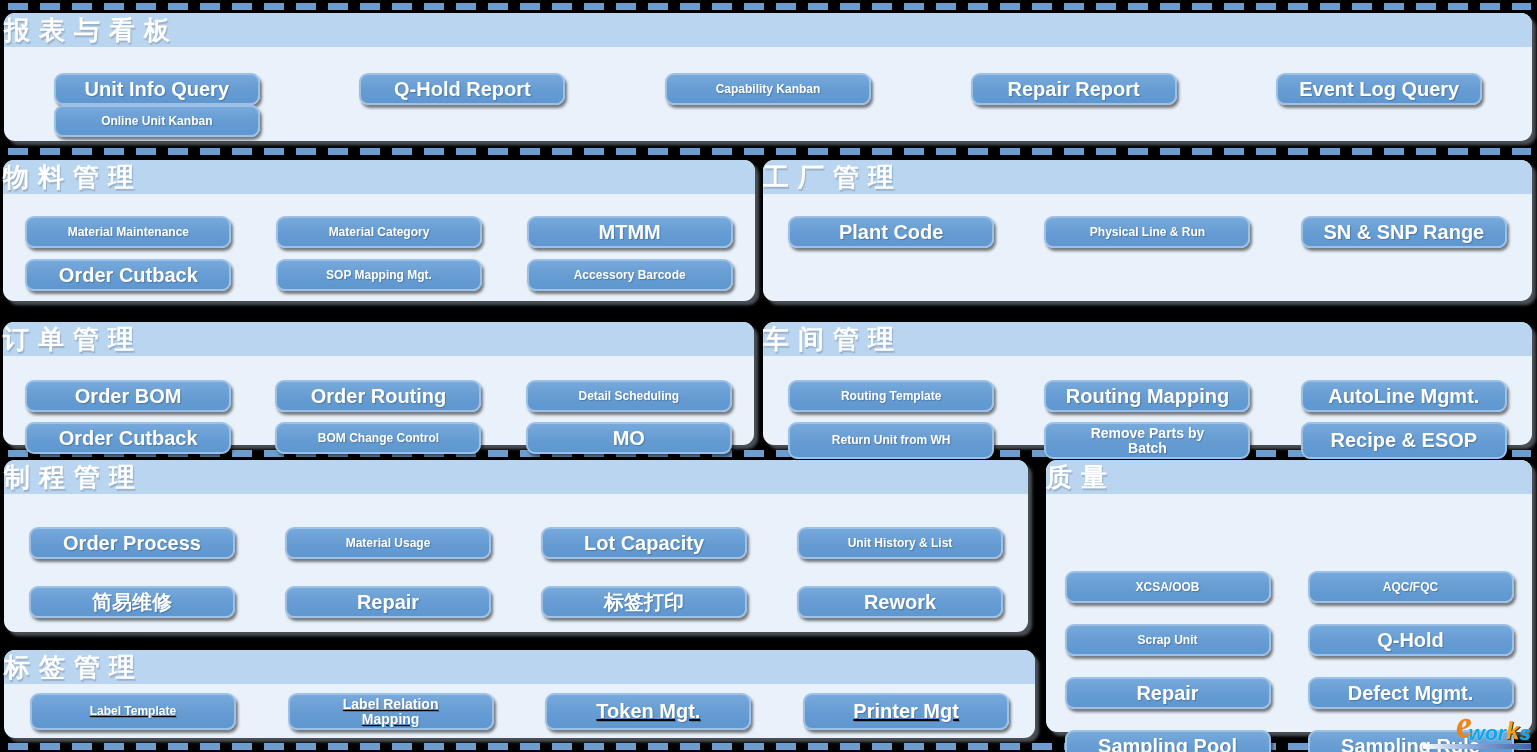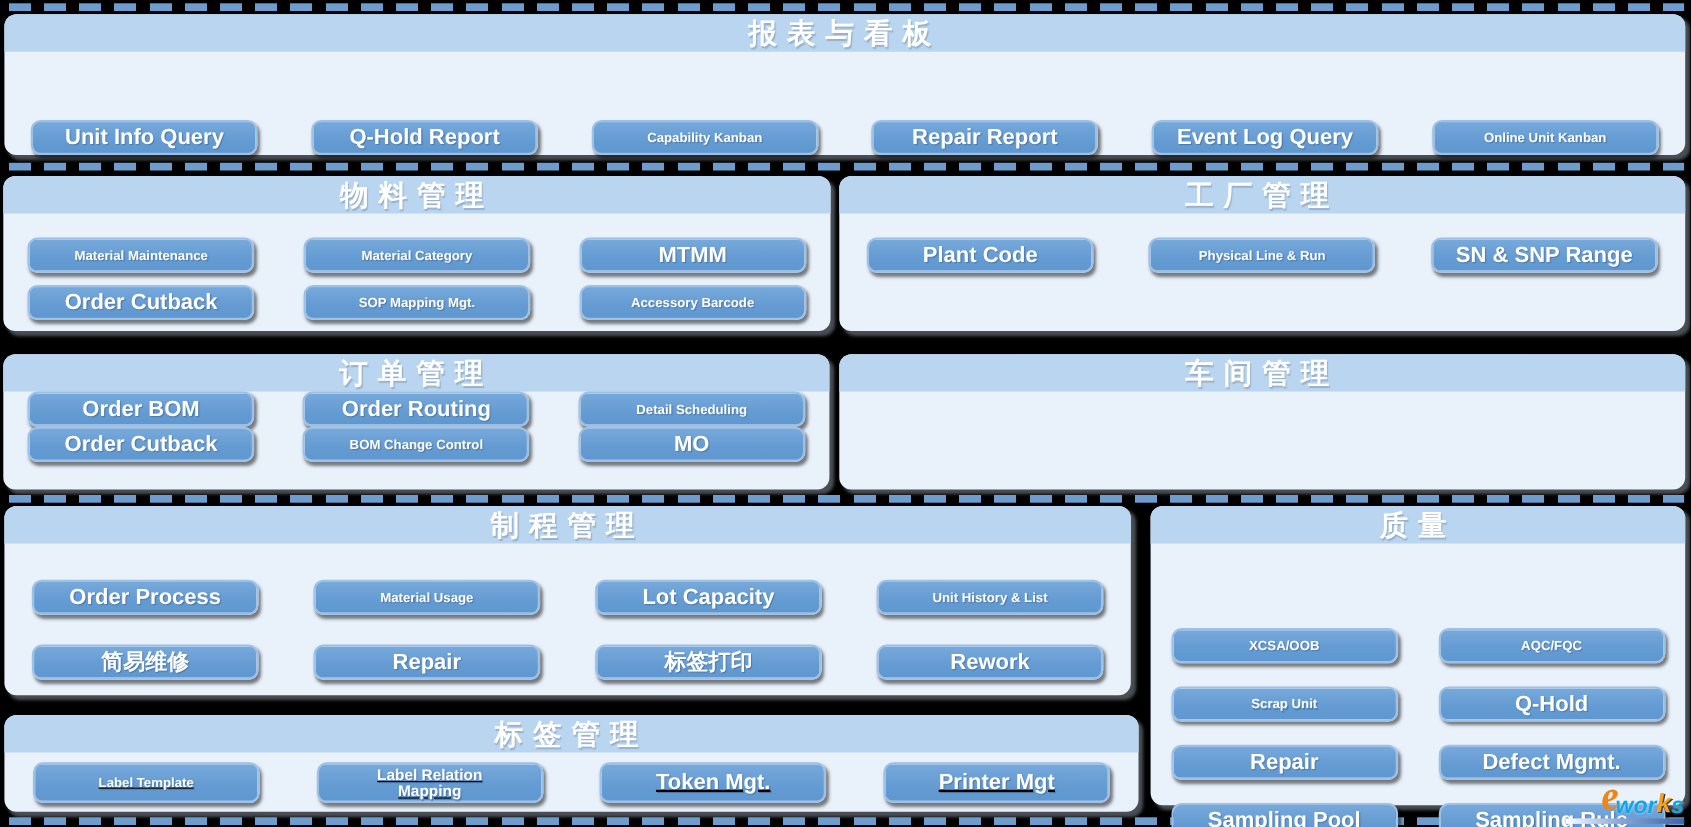--- a/index.html
+++ b/index.html
@@ -10,47 +10,47 @@
   .dash{
     position:absolute;left:8px;right:6px;height:7px;
     background:repeating-linear-gradient(90deg,#6d9dce 0 20px,transparent 20px 32px);
   }
   .panel{
     position:absolute;background:#e9f1fa;border-radius:11px;
     box-shadow:4px 4px 3px rgba(165,175,190,.45);
   }
   .panel > header{
     height:34px;background:#b9d5ef;color:#ffffff;font-weight:bold;
-    font-size:26px;letter-spacing:9px;text-align:center;line-height:34px;
+    font-size:26px;letter-spacing:9px;line-height:34px;
     border-radius:11px 11px 0 0;
     text-shadow:1px 2px 1px rgba(125,145,170,.55);
   }
   .body{display:flex;flex-direction:column;}
   .row{display:grid;}
   .row.c2{grid-template-columns:repeat(2,1fr);}
   .row.c3{grid-template-columns:repeat(3,1fr);}
   .row.c4{grid-template-columns:repeat(4,1fr);}
-  .row.c6{grid-template-columns:repeat(6,1fr);margin-top:36px;}
+  .row.c6{grid-template-columns:repeat(5,1fr);}
   .btn{
     justify-self:center;width:206px;min-height:32px;box-sizing:border-box;
     border-radius:9px;border:2px solid #9dc0e6;
     background:linear-gradient(180deg,#77a9db 0%,#649bd2 60%,#5f97d0 100%);
     color:#ffffff;font-weight:bold;font-family:inherit;
     display:flex;align-items:center;justify-content:center;
     padding:2px 8px;line-height:1.05;text-align:center;white-space:pre-line;
     box-shadow:2px 3px 3px rgba(0,0,0,.5);cursor:pointer;
     text-shadow:1px 1px 1px rgba(45,70,100,.4);
   }
   .btn.s{font-size:14px;}
   .btn.m{font-size:12px;}
   .btn.l{font-size:20px;}
   
   .b-reports{padding-top:26px;}
   .b-mat{padding-top:22px;gap:11px;}
-  .b-ord{padding-top:0;}
+  .b-ord{padding-top:24px;gap:10px;}
   .b-proc{padding-top:33px;gap:27px;}
   .b-qual{padding-top:33px;gap:21px;margin-top:44px;}
   .b-label{padding-top:9px;text-decoration:underline;}
   
   .logo{
     position:absolute;right:6px;bottom:3px;width:108px;z-index:5;
     display:flex;flex-direction:column;align-items:flex-end;line-height:1;
   }
   .logo .line1{display:flex;align-items:flex-end;}
   .logo .e{
@@ -127,20 +127,33 @@
       <div class="row c3">
         <button class="btn l">Order Cutback</button>
         <button class="btn m">BOM Change Control</button>
         <button class="btn l">MO</button>
       </div>
     </div>
   </section>
 
   <section class="panel" style="left:763px;top:322px;width:769px;height:123px">
     <header>车间管理</header>
+    <div class="body b-ord">
+      <div class="row c3">
+        <button class="btn m">Routing Template</button>
+        <button class="btn l">Routing Mapping</button>
+        <button class="btn l">AutoLine Mgmt.</button>
+      </div>
+      <div class="row c3">
+        <button class="btn m">Return Unit from WH</button>
+        <button class="btn s">Remove Parts by
+Batch</button>
+        <button class="btn l">Recipe &amp; ESOP</button>
+      </div>
+    </div>
   </section>
 
   <section class="panel" style="left:4px;top:460px;width:1024px;height:172px">
     <header>制程管理</header>
     <div class="body b-proc">
       <div class="row c4">
         <button class="btn l">Order Process</button>
         <button class="btn m">Material Usage</button>
         <button class="btn l">Lot Capacity</button>
         <button class="btn m">Unit History &amp; List</button>

